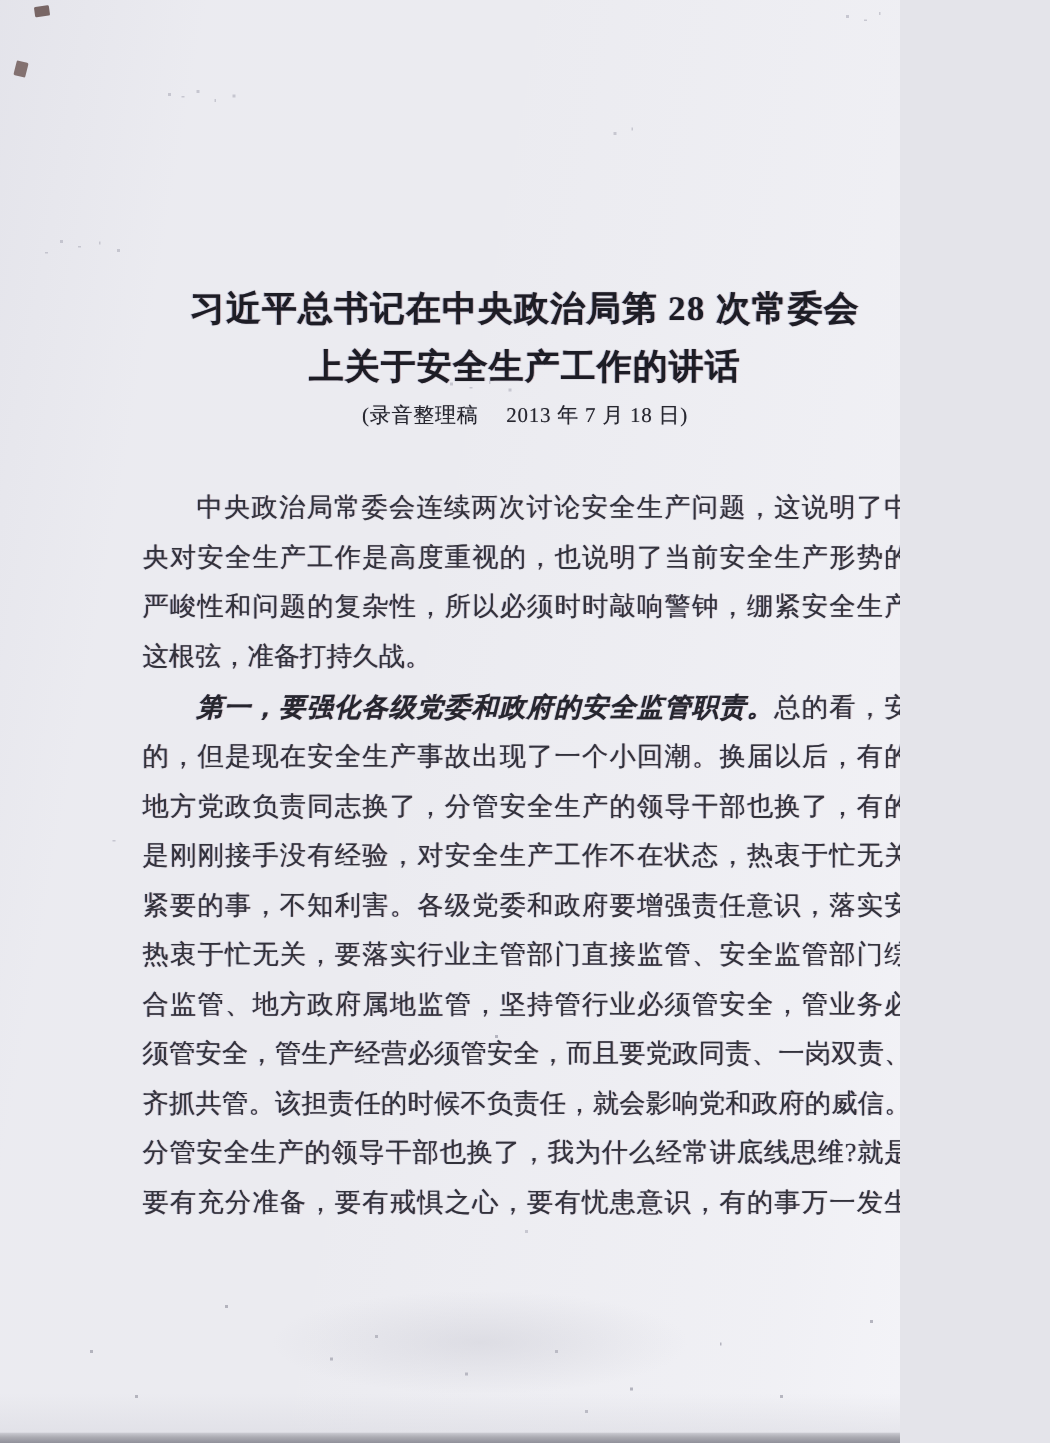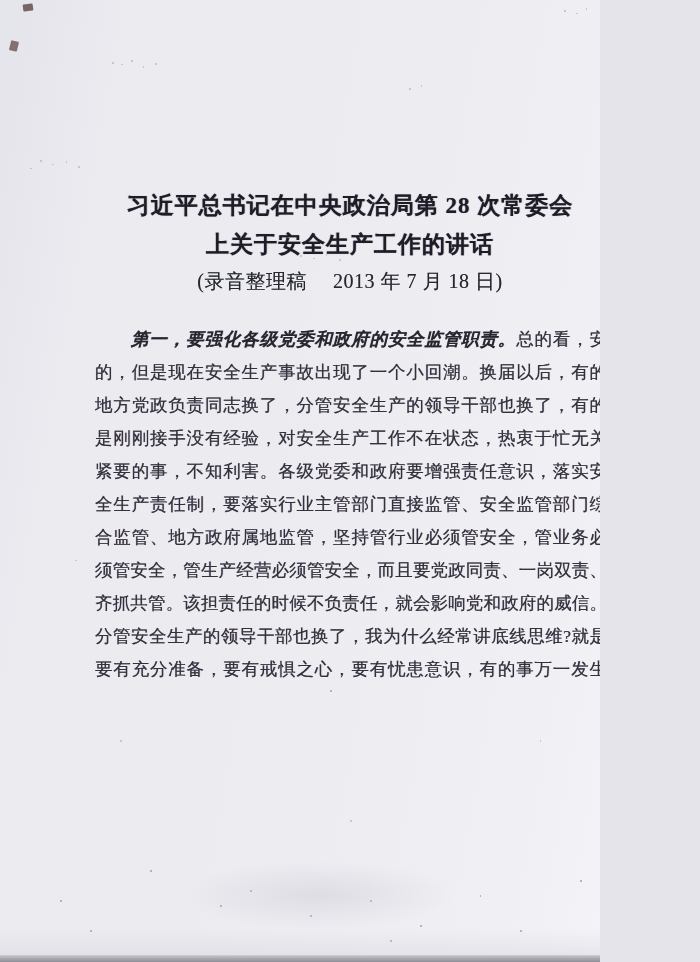--- a/index.html
+++ b/index.html
@@ -80,21 +80,21 @@
     text-shadow:
       0.7px 0 0 rgba(160,70,70,0.22),
       -0.7px 0 0 rgba(70,90,170,0.22),
       0 0 0.7px rgba(30,30,45,0.55);
   }
   .subtitle {
     position: absolute;
     left: 0; top: 268px;
     width: 700px;
     text-align: center;
-    font-size: 20px;
+    font-size: 14px;
     letter-spacing: 0.5px;
     color: #27272f;
     text-shadow: 0 0 0.5px rgba(40,40,60,0.5);
   }
 
   .bodytext {
     position: absolute;
     left: 95px; top: 322px;
     width: 512px;
     color: #32323b;
@@ -189,29 +189,35 @@
   <div class="crease"></div>
   <div class="smudge"></div>
 
   <div class="title-block">
     <div>习近平总书记在中央政治局第 28 次常委会</div>
     <div>上关于安全生产工作的讲话</div>
   </div>
   <div class="subtitle">(录音整理稿　  2013 年 7 月 18 日)</div>
 
   <div class="bodytext">
+    <div class="para1">
+      <div class="ln indent">中央政治局常委会连续两次讨论安全生产问题，这说明了中</div>
+      <div class="ln">央对安全生产工作是高度重视的，也说明了当前安全生产形势的</div>
+      <div class="ln">严峻性和问题的复杂性，所以必须时时敲响警钟，绷紧安全生产</div>
+      <div class="ln para-end">这根弦，准备打持久战。</div>
+    </div>
     <div class="para2">
       <div class="ln indent">
         <span class="lead-bold">第一，要强化各级党委和政府的安全监管职责。</span><span>总的看，安</span>
       </div>
       <div class="ln">的，但是现在安全生产事故出现了一个小回潮。换届以后，有的</div>
       <div class="ln">地方党政负责同志换了，分管安全生产的领导干部也换了，有的</div>
       <div class="ln">是刚刚接手没有经验，对安全生产工作不在状态，热衷于忙无关</div>
       <div class="ln">紧要的事，不知利害。各级党委和政府要增强责任意识，落实安</div>
-      <div class="ln">全生产责任制，要落实行业主管部门直接监管、安全监管部门综</div>
+      <div class="ln">热衷于忙无关，要落实行业主管部门直接监管、安全监管部门综</div>
       <div class="ln">合监管、地方政府属地监管，坚持管行业必须管安全，管业务必</div>
       <div class="ln">须管安全，管生产经营必须管安全，而且要党政同责、一岗双责、</div>
       <div class="ln">齐抓共管。该担责任的时候不负责任，就会影响党和政府的威信。</div>
       <div class="ln">分管安全生产的领导干部也换了，我为什么经常讲底线思维?就是</div>
       <div class="ln">要有充分准备，要有戒惧之心，要有忧患意识，有的事万一发生</div>
     </div>
   </div>
 
   <div class="bottom-fade"></div>
   <div class="bottom-edge"></div>

